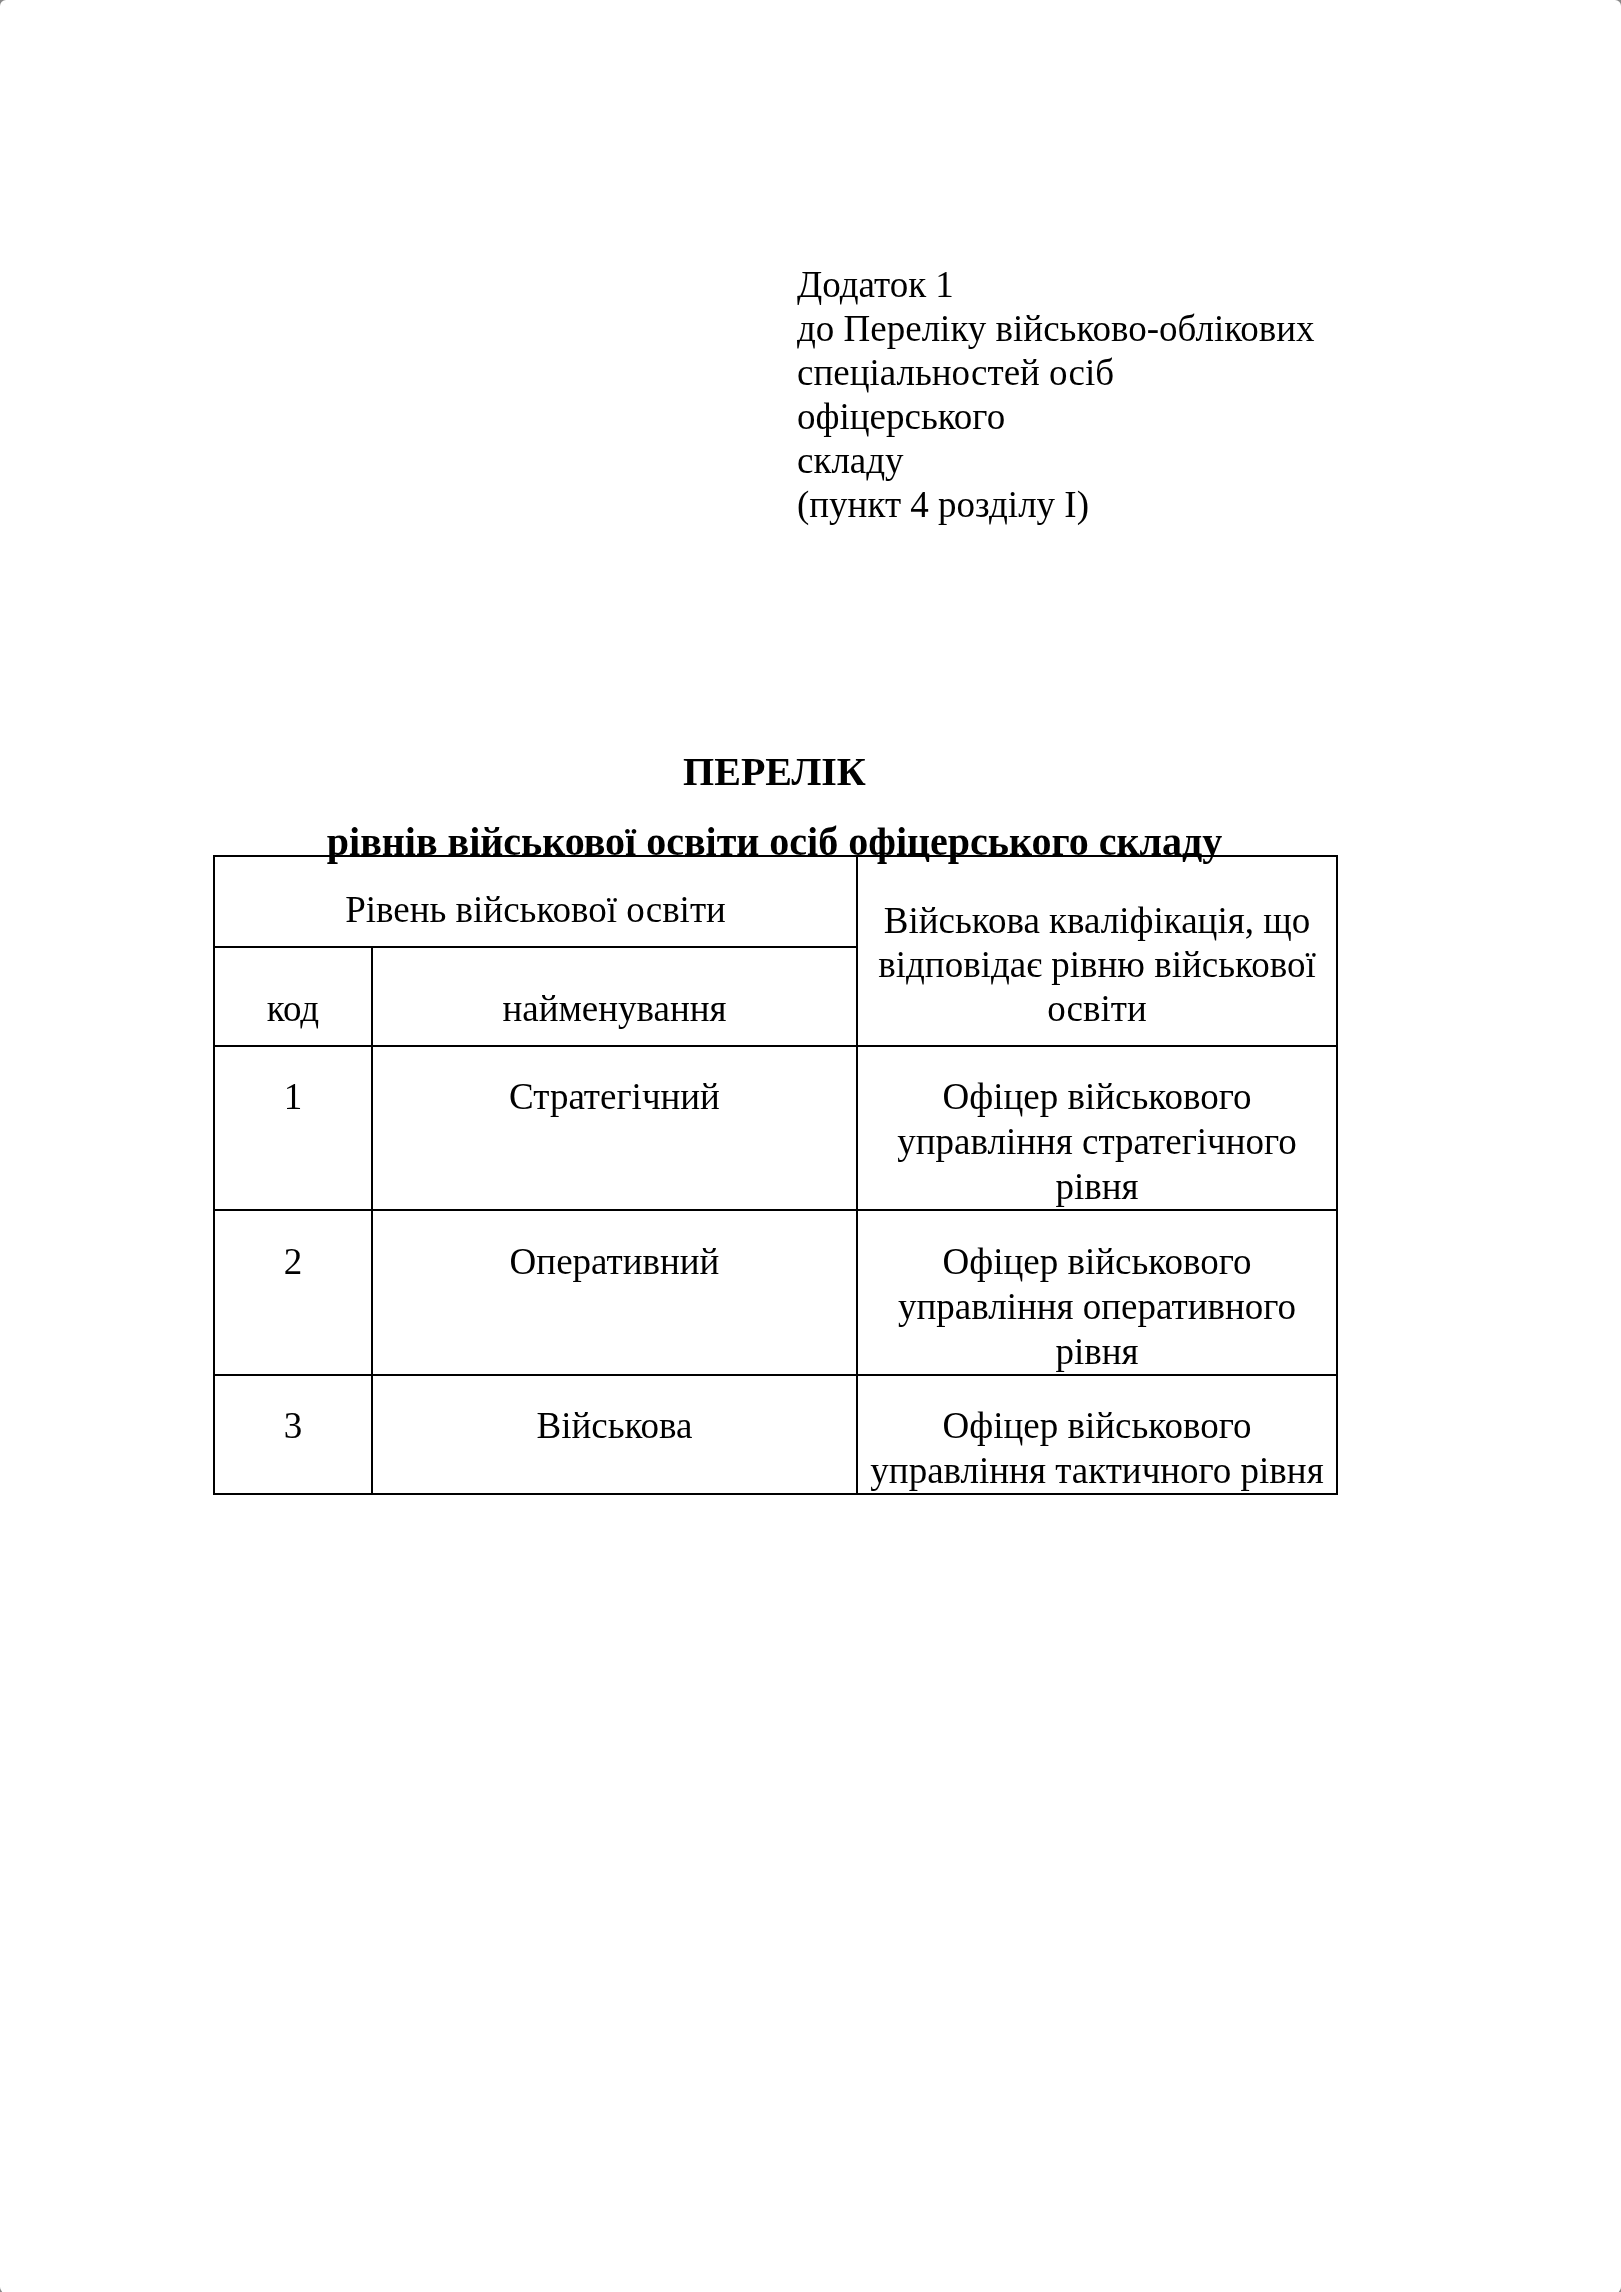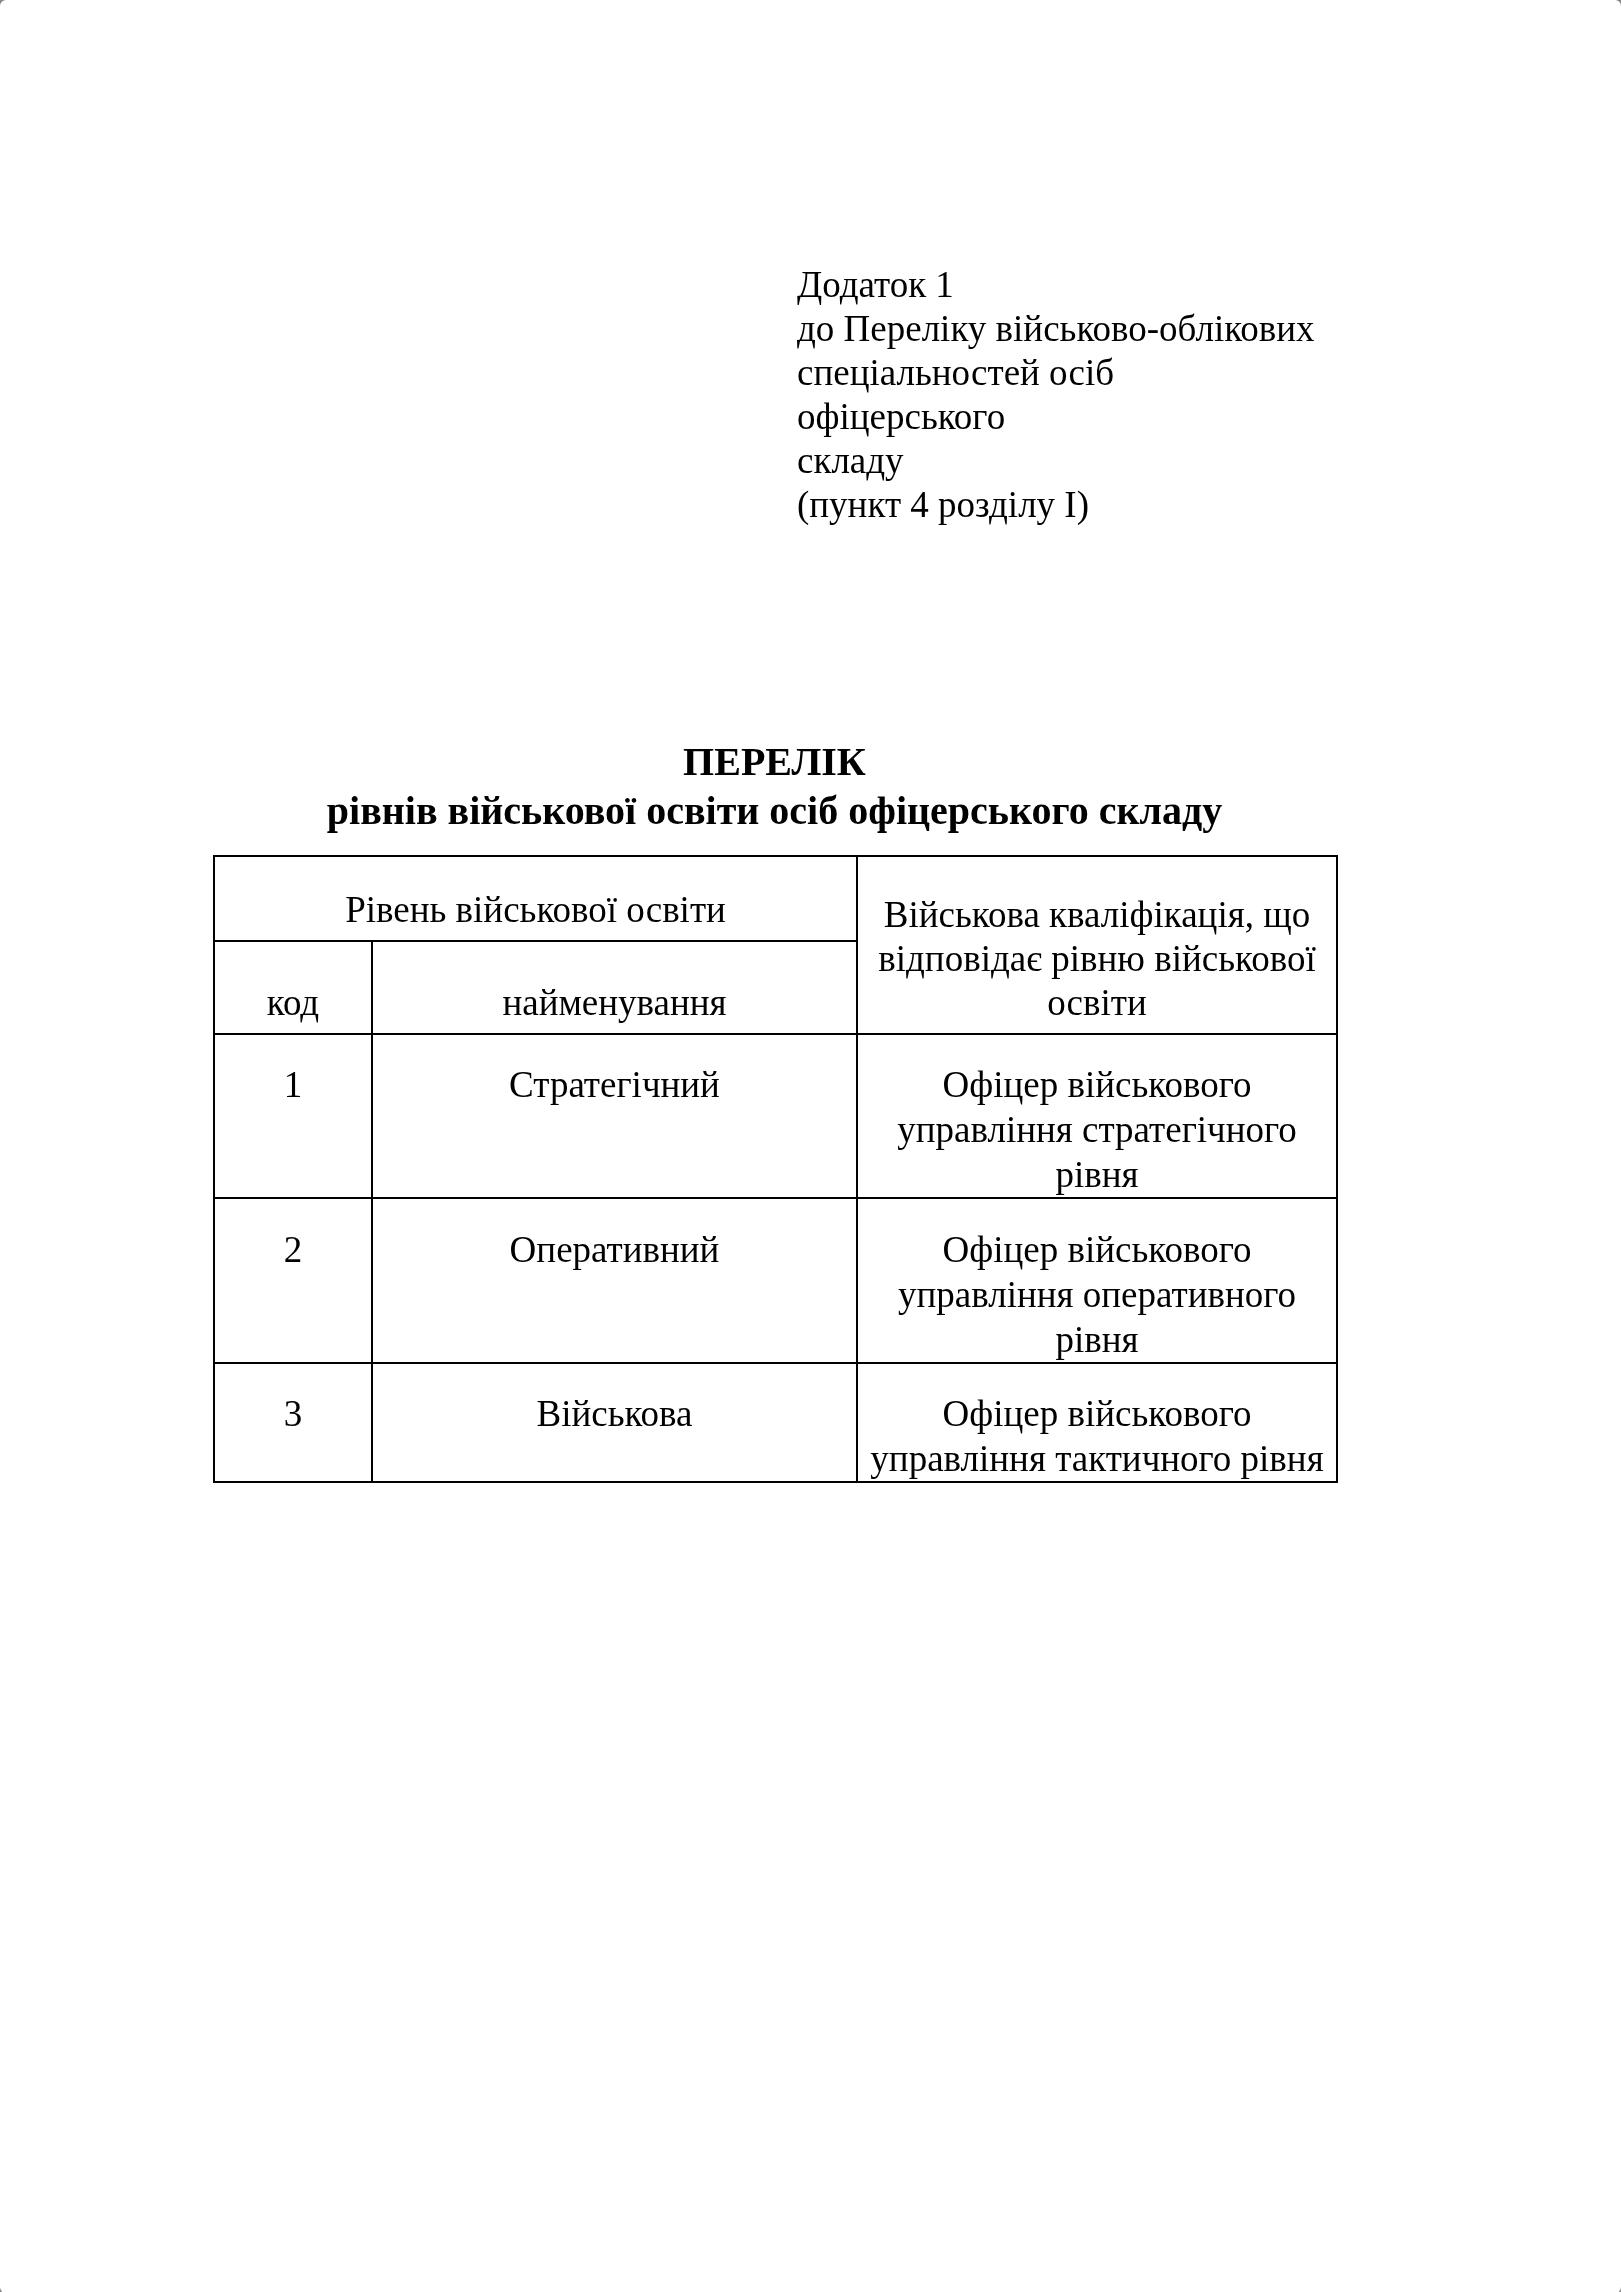--- a/index.html
+++ b/index.html
@@ -28,21 +28,21 @@
     text-align: left;
   }
   .doc-title {
     position: absolute;
     left: 213px;
     top: 737px;
     width: 1123px;
     text-align: center;
     font-weight: bold;
     font-size: 40px;
-    line-height: 49px;
+    line-height: 70px;
     white-space: pre-line;
   }
   table.levels {
     position: absolute;
     left: 213px;
     top: 855px;
     width: 1123px;
     border-collapse: collapse;
     table-layout: fixed;
   }
@@ -54,21 +54,21 @@
     border: 2.9px solid #000000;
     font-weight: normal;
     font-size: 37px;
     line-height: 44px;
     text-align: center;
     padding: 0 7.8px;
     overflow: hidden;
   }
   table.levels thead th {
     vertical-align: bottom;
-    padding-bottom: 8px;
+    padding-bottom: 14px;
   }
   table.levels tr.hdr-group th { height: 75px; }
   table.levels tr.hdr-sub th { height: 83px; }
   table.levels tbody td {
     vertical-align: top;
     padding-top: 27.4px;
     line-height: 45px;
   }
   table.levels tr.row-1 td { height: 134px; } 
   table.levels tr.row-2 td { height: 131px; }

